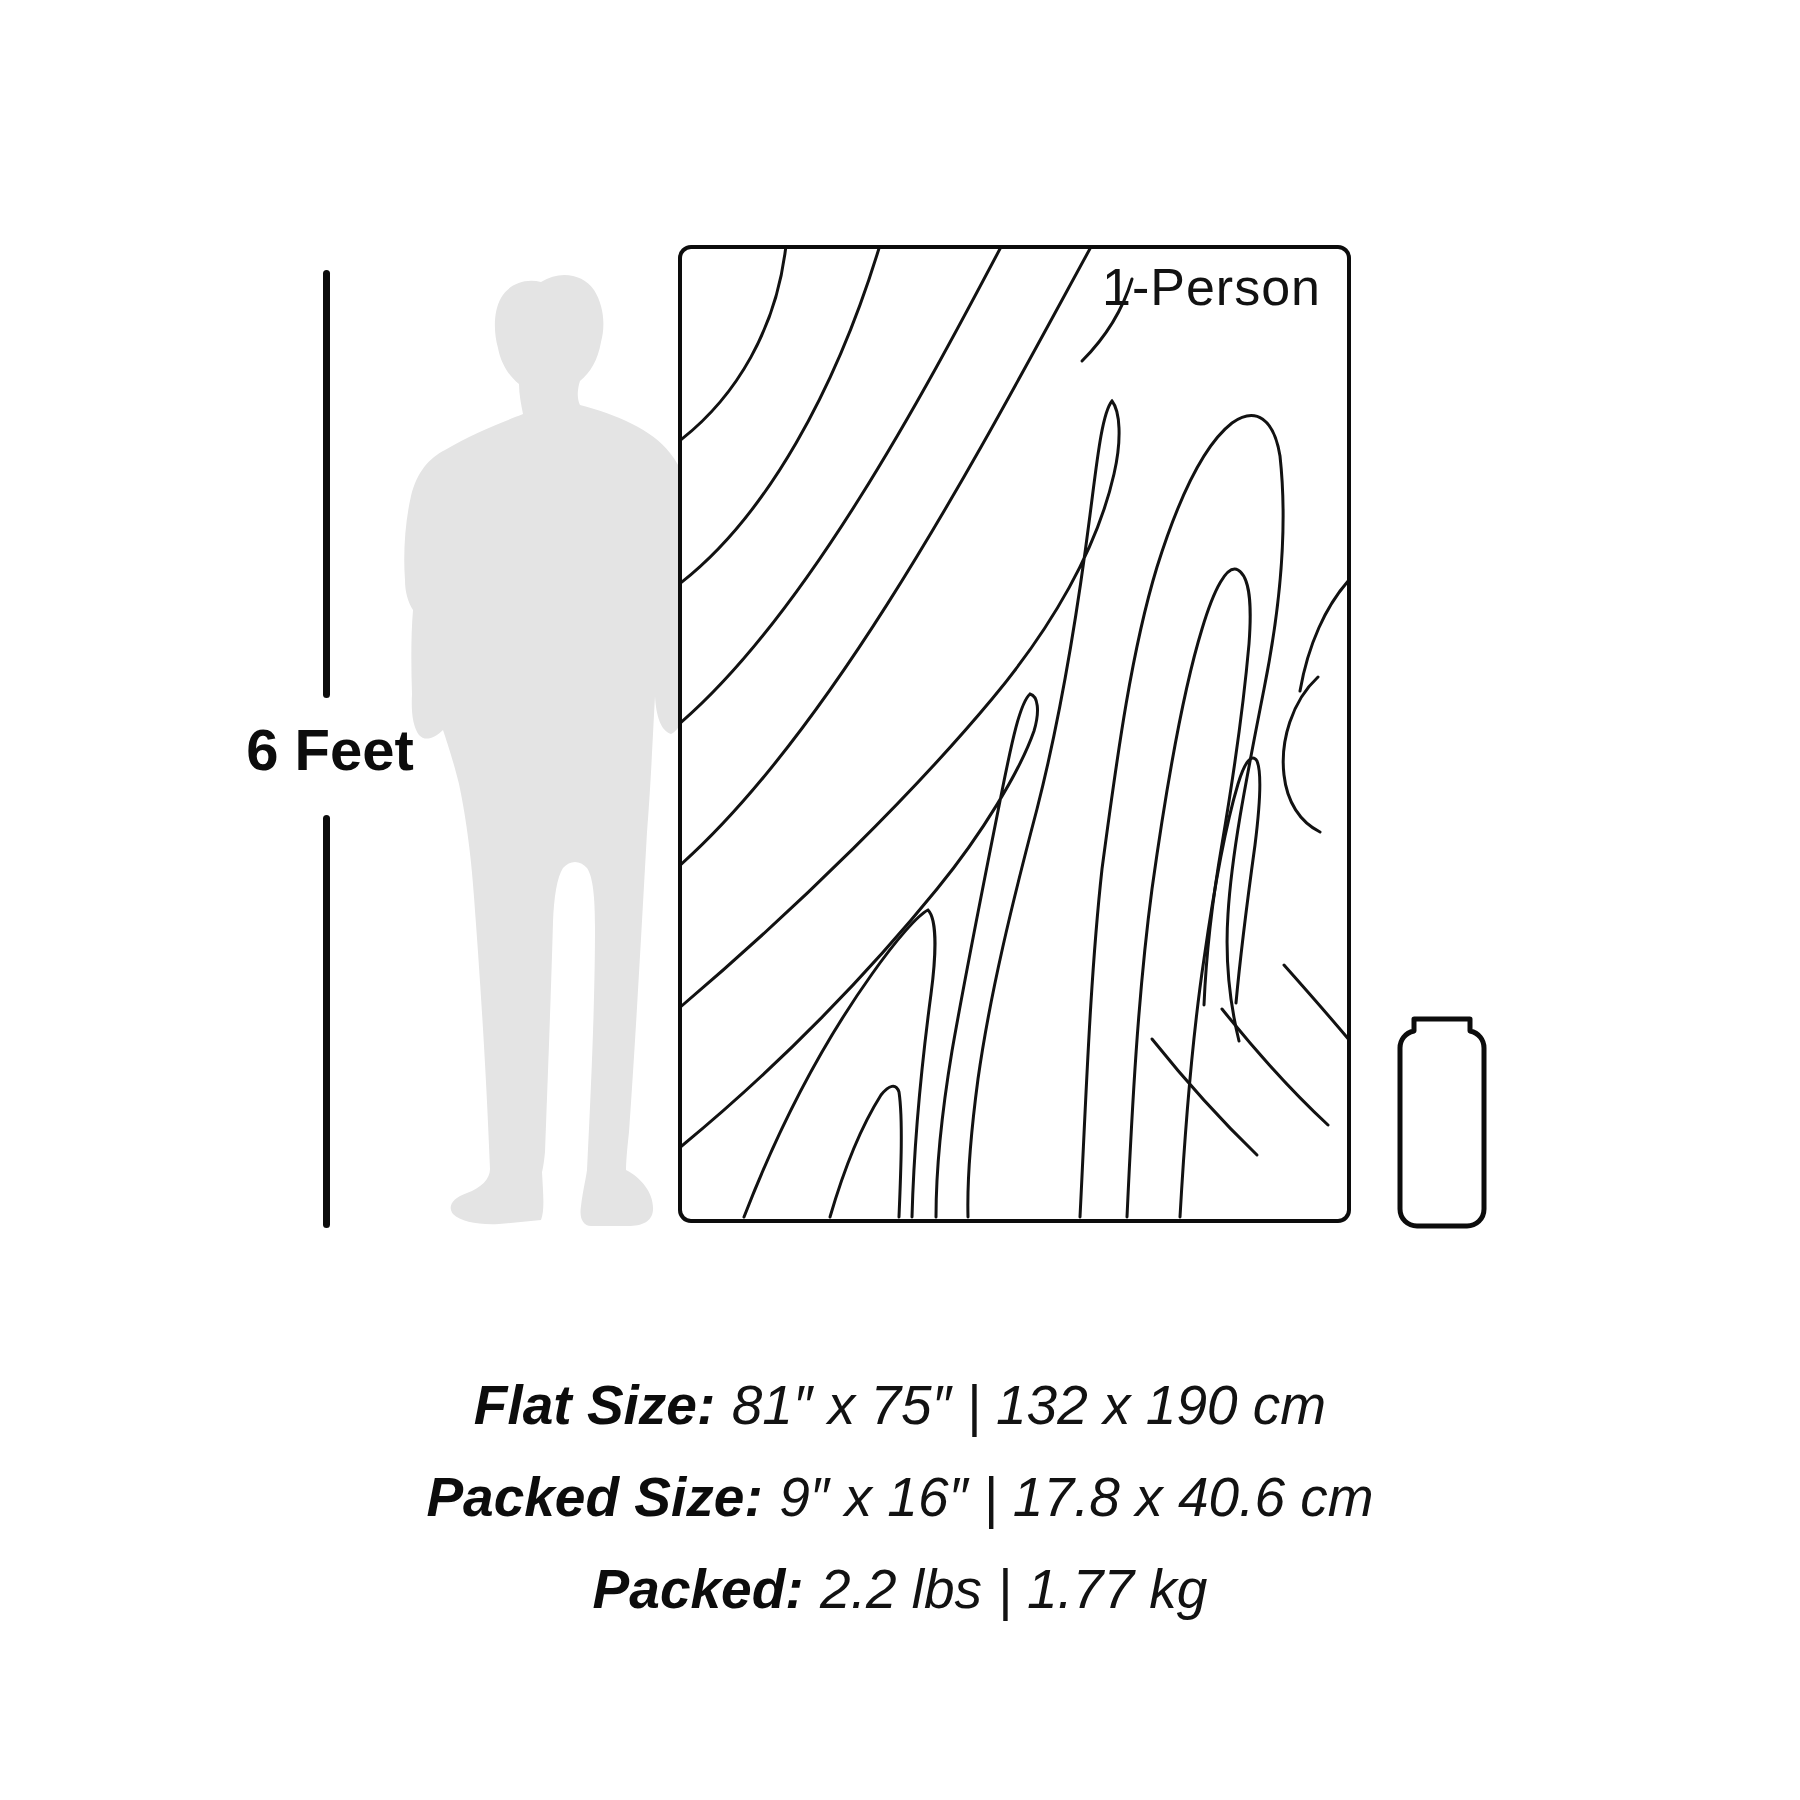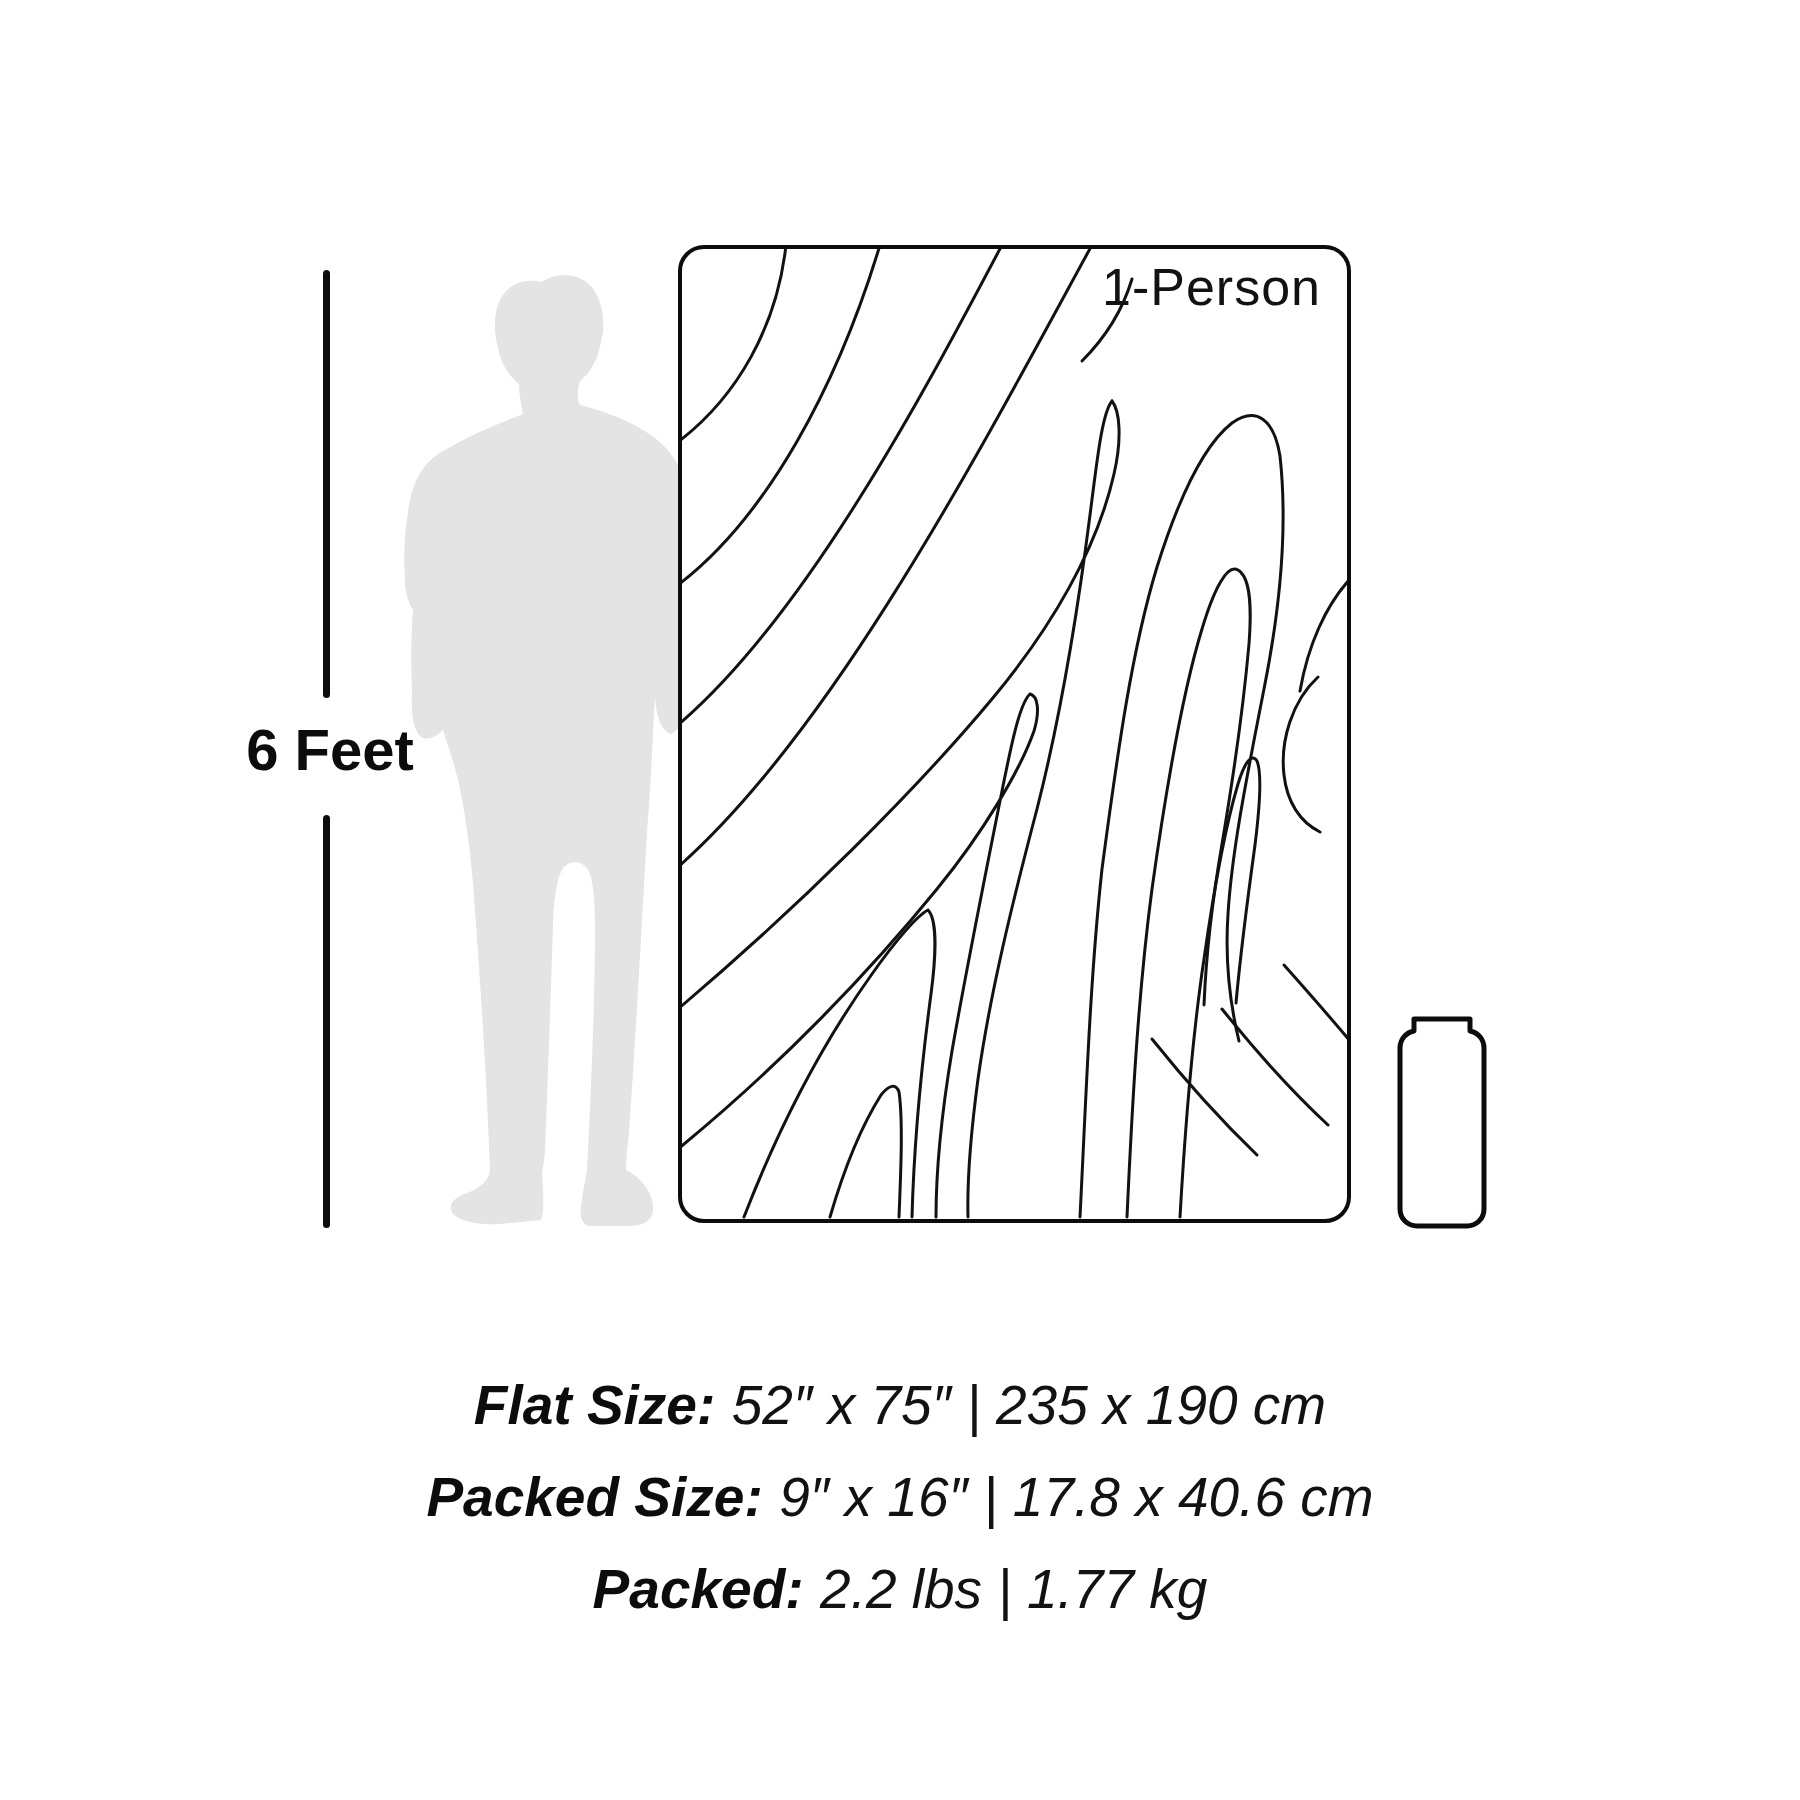--- a/index.html
+++ b/index.html
@@ -20,21 +20,21 @@
   .ruler-label{
     position:absolute;left:330px;top:716px;transform:translateX(-50%);
     font-size:58px;font-weight:800;letter-spacing:0px;white-space:nowrap;color:var(--outline);text-align:right;
   }
   
   .person{position:absolute;left:395px;top:272px;width:310px;height:960px;}
   .person path{fill:var(--silhouette);}
   
   .blanket{
     position:absolute;left:678px;top:245px;width:673px;height:978px;
-    box-sizing:border-box;border:4px solid var(--outline);border-radius:26px;
+    box-sizing:border-box;border:4px solid var(--outline);border-radius:13px;
     background:var(--background);
   }
   .topo{position:absolute;left:0;top:0;width:665px;height:970px;border-radius:26px;}
   .topo path{stroke:var(--ink);stroke-width:3;fill:none;stroke-linecap:round;}
   .badge{
     position:absolute;top:12px;right:26px;font-size:52px;font-weight:500;
     letter-spacing:1px;line-height:1;color:var(--ink);white-space:nowrap;
   }
   
   .bag{position:absolute;left:1393px;top:1016px;width:98px;height:213px;}
@@ -135,21 +135,21 @@
       C 91 203 83 210 74 210
       L 24 210
       C 15 210 7 203 7 193
       L 7 32
       C 7 24 12 17 21 15 Z"></path>
   </svg>
 
   <div class="specs">
     <div class="spec-row">
       <span class="spec-label">Flat Size:</span>
-      <span class="spec-value">52″ x 75″ | 235 x 190 cm</span>
+      <span class="spec-value">81″ x 75″ | 132 x 190 cm</span>
     </div>
     <div class="spec-row">
       <span class="spec-label">Packed Size:</span>
       <span class="spec-value">9″ x 16″ | 17.8 x 40.6 cm</span>
     </div>
     <div class="spec-row">
       <span class="spec-label">Packed:</span>
       <span class="spec-value">2.2 lbs | 1.77 kg</span>
     </div>
   </div>

